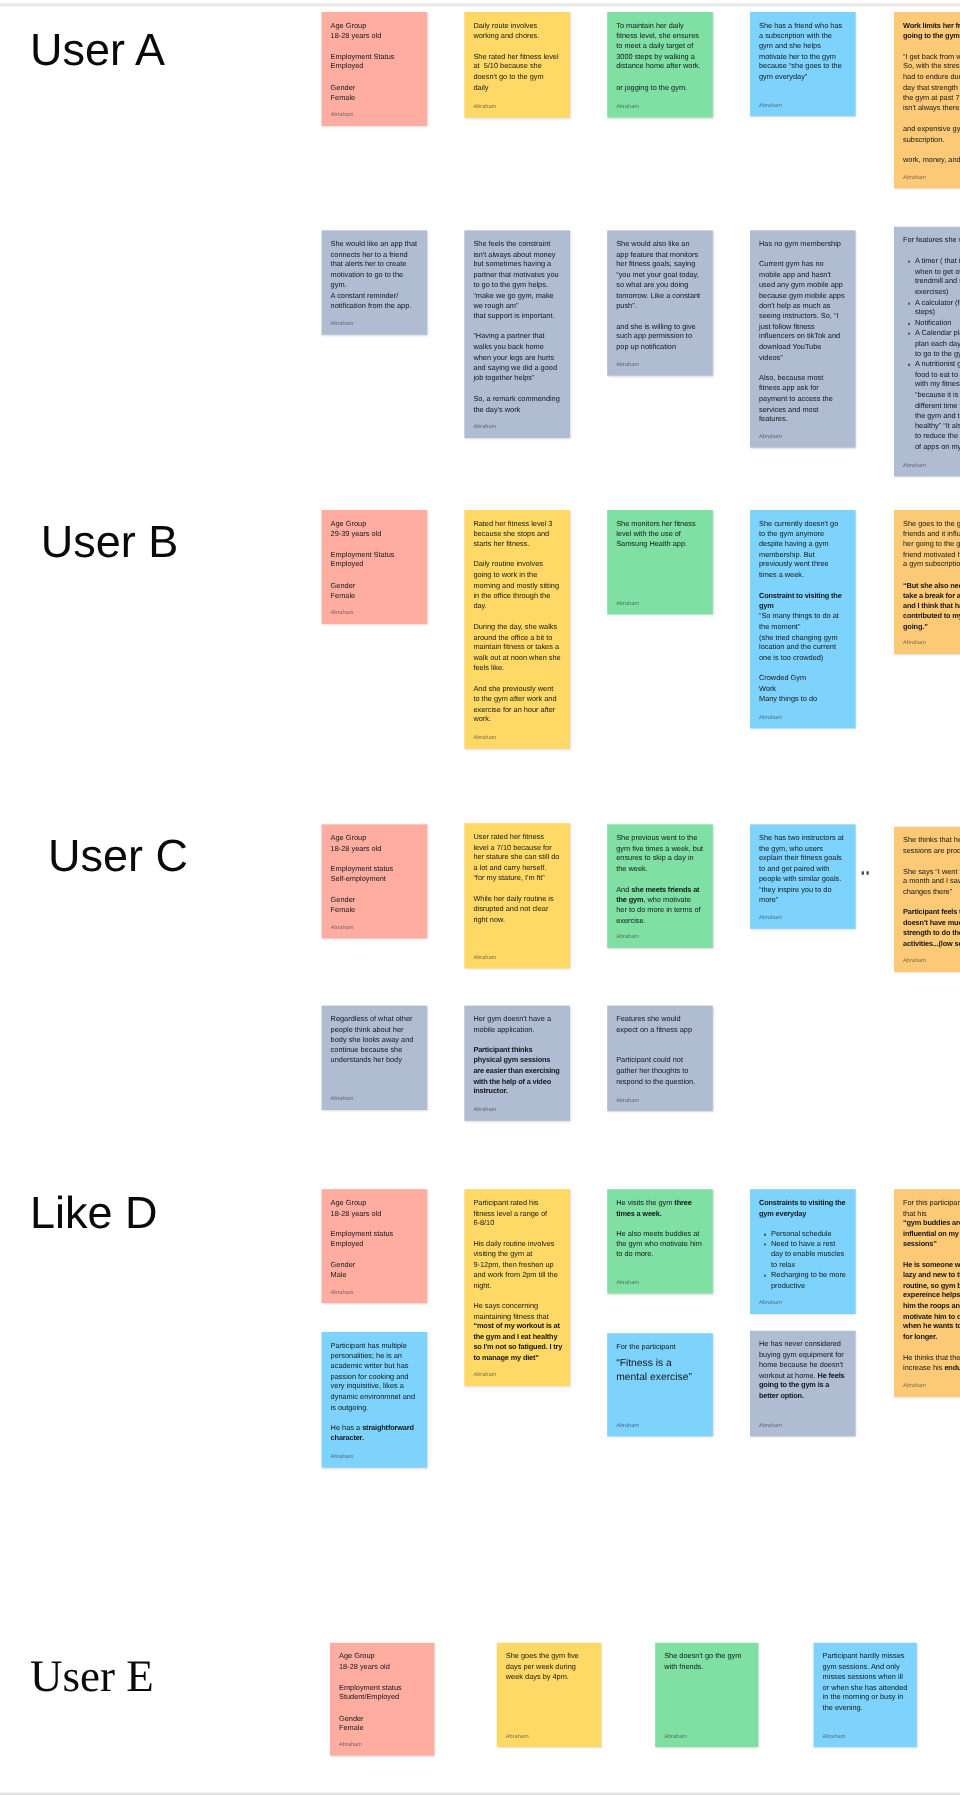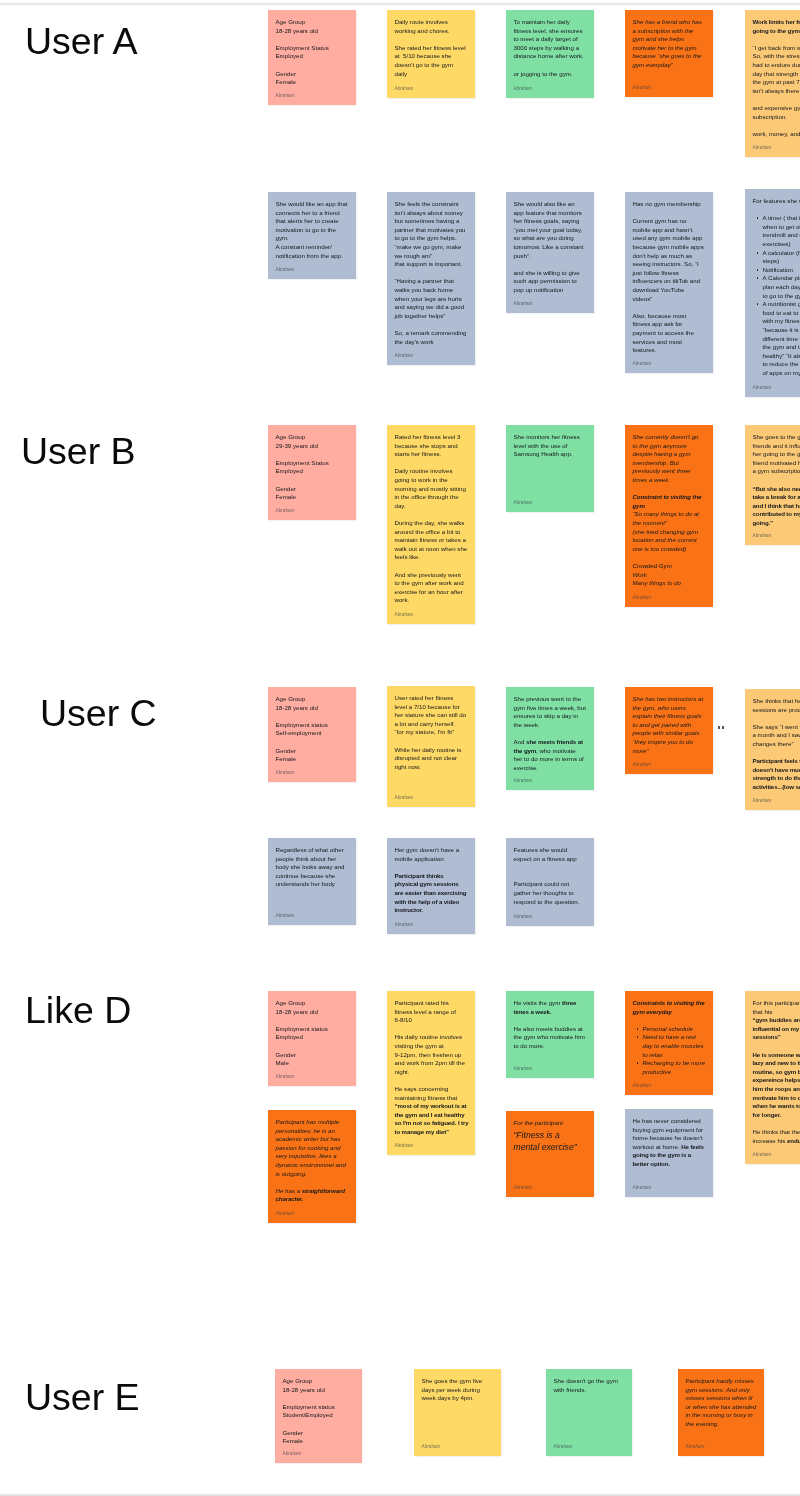--- a/index.html
+++ b/index.html
@@ -22,21 +22,21 @@
   .note b{font-weight:700;letter-spacing:-0.135px;}
   .note ul{margin:0 0 8.6px 0;padding-left:6.4px;list-style:none;}
   .note li{position:relative;margin:0;padding-left:3.6px;white-space:pre;}
   .note li:before{content:"";position:absolute;left:-2.4px;top:3.1px;width:1.9px;height:1.9px;
                   border-radius:50%;background:#14171c;}
   .note .author{position:absolute;left:7.5px;bottom:7px;font-size:4.7px;line-height:5px;color:#353b44;opacity:0.68;}
   .note .big{font-size:8.6px;line-height:12px;margin-top:-7.4px;}
   .c-pink{background:#FFADA0;}
   .c-yellow{background:#FFD966;}
   .c-green{background:#80E0A4;}
-  .c-blue{background:#f97316;font-style:italic;}
+  .c-blue{background:#7dd3fc;}
   .c-orange{background:#FCC976;}
   .c-gray{background:#AFBCD2;}
   .dots{position:absolute;left:718px;top:726px;width:6px;height:3.2px;}
   .dots .dot{position:absolute;top:0;width:2.1px;height:3.2px;background:#4f4f4f;border-radius:0.5px;}
   .dots .dot+.dot{left:3.6px;}
   .sr{position:absolute;width:1px;height:1px;overflow:hidden;clip:rect(0 0 0 0);opacity:0;}
 </style>
 </head>
 <body>
 
@@ -197,21 +197,21 @@
 “because it is a whole
 different time to go to
 the gym and to eat
 healthy” “It also helps
 to reduce the number
 of apps on my phone”</li>
         </ul>
       </div>
       <div class="author">Abraham</div>
     </div>
-    <div class="group-label" style="left: 21px; top: 433px;">User B</div>
+    <div class="group-label" style="left: 34px; top: 433px;">User B</div>
     <div class="note c-pink" style="left: 268px; top: 425px; width: 88px; height: 95px;">
       <div class="body">
         <p>Age Group
 29-39 years old</p>
         <p>Employment Status
 Employed</p>
         <p>Gender
 Female</p>
       </div>
       <div class="author">Abraham</div>
@@ -481,21 +481,21 @@
       <div class="body">
         <p><span>He has never considered
 buying gym equipment for
 home because he doesn't
 workout at home. </span><b>He feels
 going to the gym is a
 better option.</b></p>
       </div>
       <div class="author">Abraham</div>
     </div>
-    <div class="group-label" style="left: 25px; top: 1379px;">User E</div>
+    <div class="group-label" style="left: 25px; top: 1379px; font-family: Liberation Serif, serif;">User E</div>
     <div class="note c-pink" style="left: 275px; top: 1369px; width: 87px; height: 94px;">
       <div class="body">
         <p>Age Group
 18-28 years old</p>
         <p>Employment status
 Student/Employed</p>
         <p>Gender
 Female</p>
       </div>
       <div class="author">Abraham</div>

